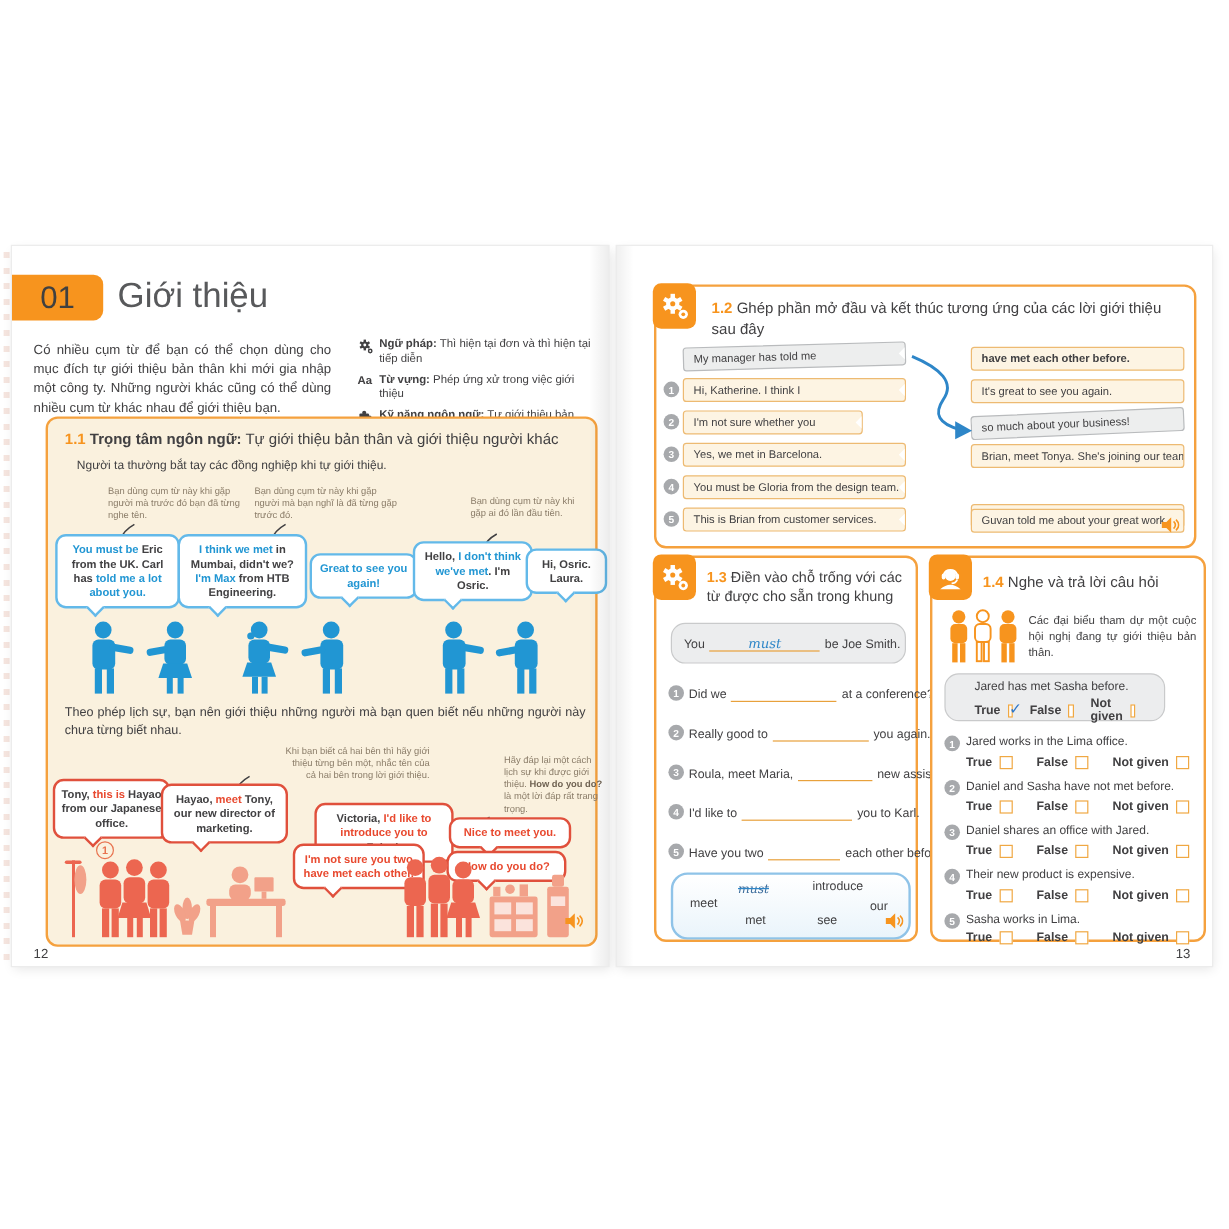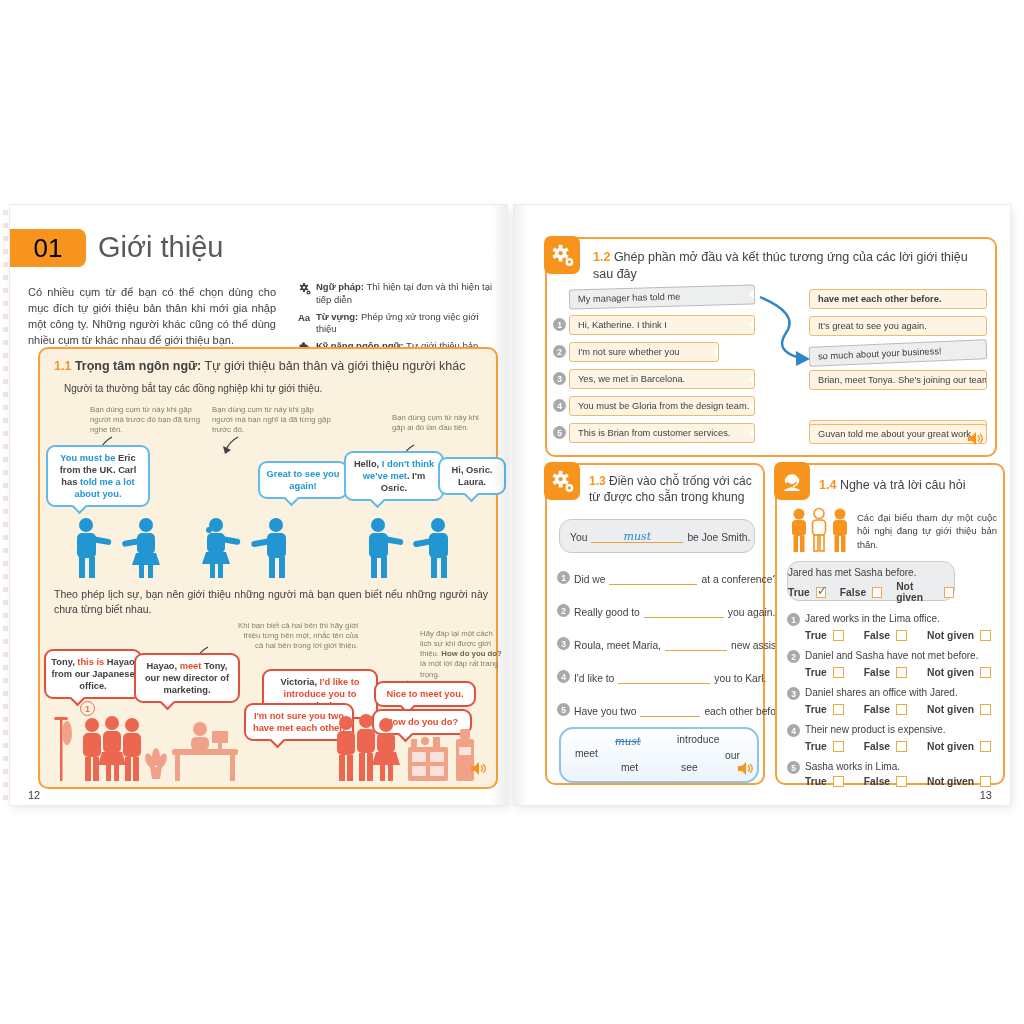--- a/index.html
+++ b/index.html
@@ -11,21 +11,21 @@
     box-shadow:0 0 0 1px #ececec,2px 3px 9px rgba(0,0,0,.10);}
   .page.left{left:10px;width:497px;}
   .page.right{left:514px;width:496px;}
   .page.left::after{content:'';position:absolute;right:0;top:0;bottom:0;width:16px;
     background:linear-gradient(to left,rgba(0,0,0,.07),transparent);}
   .page.right::before{content:'';position:absolute;left:0;top:0;bottom:0;width:14px;
     background:linear-gradient(to right,rgba(0,0,0,.06),transparent);}
 
   
   .unit-box{position:absolute;left:0;top:24px;width:76px;height:38px;background:#F7941E;
-    border-radius:0 8px 8px 0;color:#000000;font-size:26px;font-weight:300;
+    border-radius:0 8px 8px 0;color:#404040;font-size:26px;font-weight:300;
     display:flex;align-items:center;justify-content:center;}
   .unit-title{position:absolute;left:88px;top:26px;font-size:29px;font-weight:300;color:#58595b;}
   .intro{position:absolute;left:18px;top:80px;width:248px;font-size:11px;line-height:1.45;text-align:justify;}
   .features{position:absolute;left:288px;top:76px;width:200px;font-size:9.5px;line-height:1.35;}
   .feature{display:flex;margin-bottom:4px;}
   .f-ico{width:18px;flex:0 0 18px;padding-top:1px;font-weight:bold;color:#414042;}
   .f-label{font-weight:bold;}
 
   
   .box11{position:absolute;left:28px;top:142px;width:460px;height:442px;background:#FAF1DE;
@@ -154,20 +154,21 @@
       <svg class="ann-arrow" style="left:182px;top:86px;" viewBox="0 0 18 20">
           <path d="M16,2 Q7,7 4,15" stroke="#414042" stroke-width="1.3" fill="none"></path>
           <polygon points="1,11 3,19 9,15" fill="#414042"></polygon>
         </svg>
       <svg class="ann-arrow" style="left:358px;top:94px;" viewBox="0 0 18 20">
           <path d="M16,2 Q7,7 4,15" stroke="#414042" stroke-width="1.3" fill="none"></path>
           <polygon points="1,11 3,19 9,15" fill="#414042"></polygon>
         </svg>
 
       <div class="sp-bubble blue" style="left:6px;top:96px;width:92px;"><span class="seg-hl">You must be </span><span class="seg-dk">Eric from the UK. Carl has </span><span class="seg-hl">told me a lot about you.</span></div>
+      <div class="sp-bubble blue" style="left:108px;top:96px;width:96px;"><span class="seg-hl">I think we met </span><span class="seg-dk">in Mumbai, didn't we? </span><span class="seg-hl">I'm Max </span><span class="seg-dk">from HTB Engineering.</span></div>
       <div class="sp-bubble blue" style="left:218px;top:112px;width:78px;"><span class="seg-hl">Great to see you again!</span></div>
       <div class="sp-bubble blue" style="left:304px;top:102px;width:88px;"><span class="seg-dk">Hello, </span><span class="seg-hl">I don't think we've met</span><span class="seg-dk">. I'm Osric.</span></div>
       <div class="sp-bubble blue" style="left:398px;top:108px;width:56px;"><span class="seg-dk">Hi, Osric. Laura.</span></div>
 
       <svg class="figs" style="left:28px;top:168px;" width="96" height="62" viewBox="0 0 96 62">
         <g fill="#2196D3">
           <circle cx="18" cy="8" r="7"></circle>
             <rect x="9" y="16" width="19" height="25" rx="5"></rect>
           <rect x="24" y="19" width="20" height="6" rx="3" transform="rotate(10 24 19)"></rect>
           <rect x="11" y="40" width="6" height="21"></rect>
@@ -470,21 +471,21 @@
               <rect x="31" y="28" width="4" height="16"></rect>
           </g>
           <circle cx="51" cy="7" r="5.5"></circle>
             <rect x="44" y="13" width="14" height="16" rx="4"></rect>
             <rect x="45.5" y="29" width="4.5" height="16"></rect>
             <rect x="52" y="29" width="4.5" height="16"></rect>
         </g>
         </svg>
       <div style="position:absolute;left:80px;top:46px;width:140px;font-size:9.5px;line-height:1.4;text-align:justify;">Các đại biểu tham dự một cuộc hội nghị đang tự giới thiệu bản thân.</div>
 
-      <div class="gray-ex" style="left:10px;top:96px;width:168px;height:40px;padding:5px 0;">
+      <div class="gray-ex" style="left:10px;top:96px;width:184px;height:40px;padding:5px 24px;">
         <div class="statement">Jared has met Sasha before.</div>
         <div class="tf-row" style="margin-top:3px;">
           <span>True</span>
           <span class="cb">
               <span class="tick">✓</span>
             </span>
           <span style="margin-left:8px;">False</span>
           <span class="cb"></span>
           <span style="margin-left:8px;">Not given</span>
           <span class="cb"></span>

